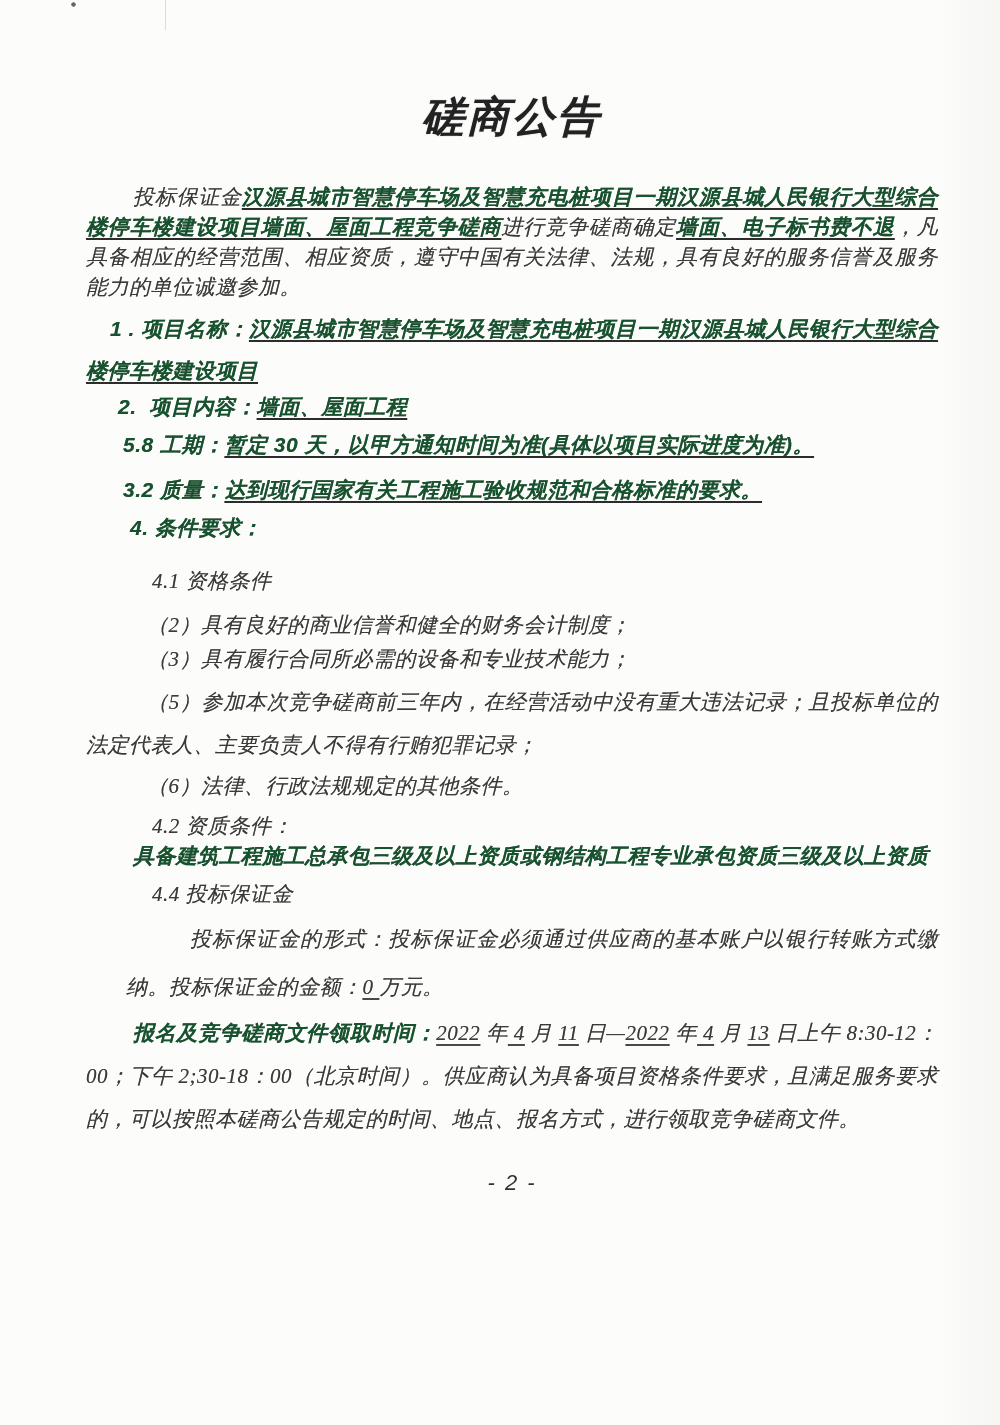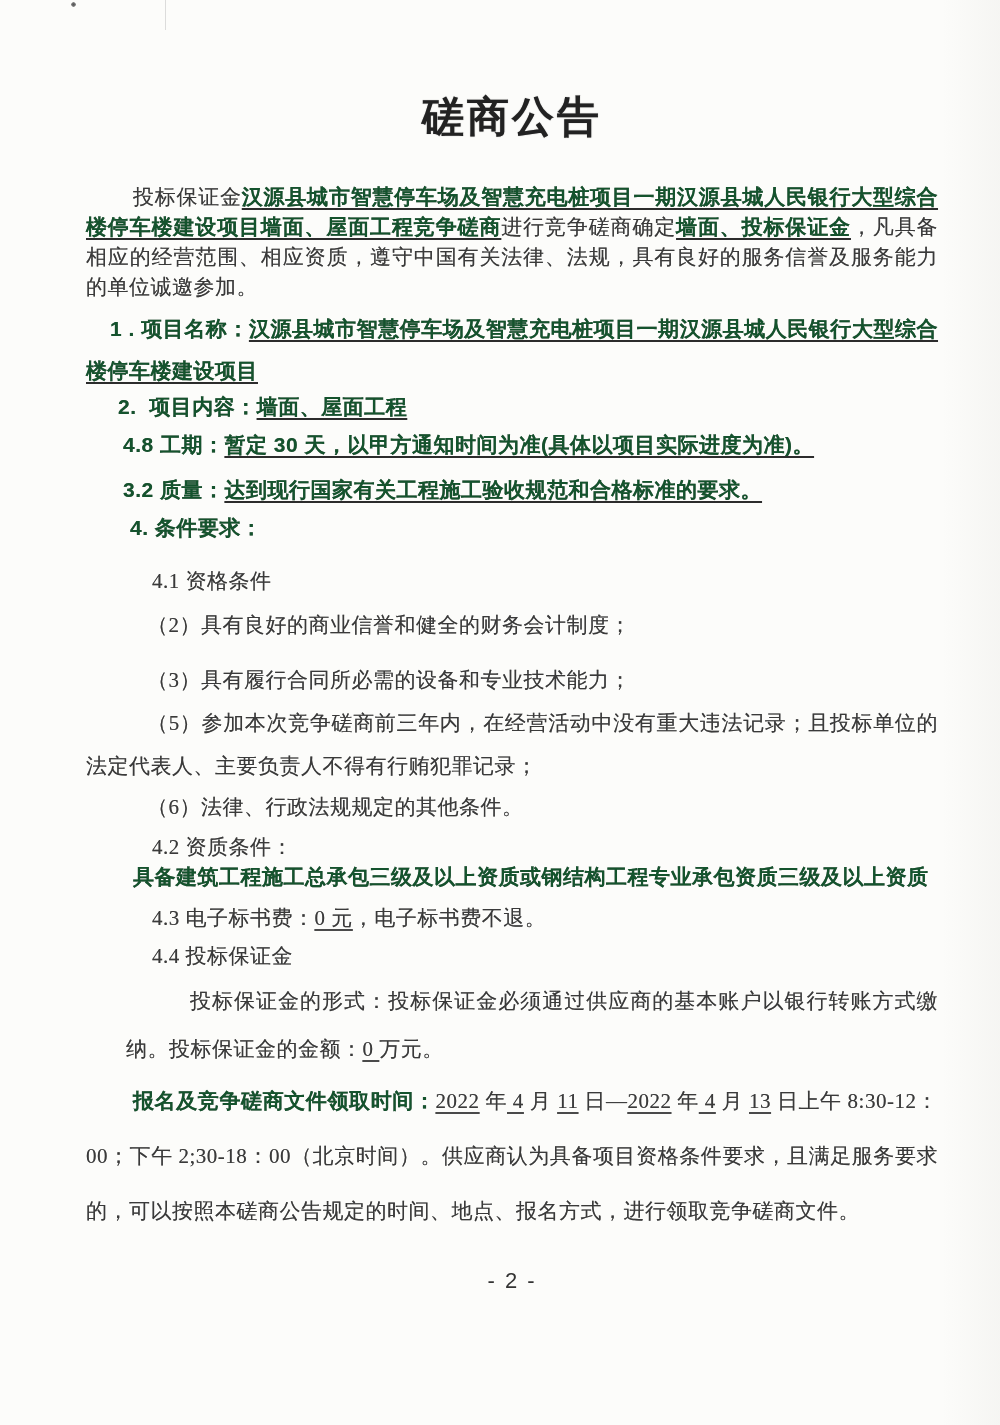--- a/index.html
+++ b/index.html
@@ -6,20 +6,21 @@
   .page{
     position:relative;
     width:1000px;height:1425px;
     margin:0 auto;
     background:#fcfcfa;
     box-sizing:border-box;
     padding:0 62px 12px 86px;
     overflow:hidden;
     font-family:"Liberation Serif","DejaVu Serif",serif;
     color:#3a3a3a;
+    font-style:italic;
   }
   
   .scan-edge{
     position:absolute;top:0;right:0;width:58px;height:100%;
     background:linear-gradient(to right, rgba(130,128,118,0), rgba(130,128,118,0.055));
     pointer-events:none;
   }
   .artifact-dot{
     position:absolute;left:71px;top:2px;width:5px;height:5px;border-radius:50%;
     background:radial-gradient(circle,#555 0%,#777 55%,rgba(120,120,120,0) 80%);
@@ -62,61 +63,60 @@
   .p1{margin-top:36px;text-indent:47px;}
   .p2{margin-top:6px;line-height:42px;text-indent:24px;}
   .p3{margin-top:0;text-indent:32px;}
   .p4{margin-top:2px;text-indent:33px;}
   .p5{margin-top:8px;text-indent:37px;}
   .p6{margin-top:15px;text-indent:37px;}
   .p7{margin-top:8px;text-indent:44px;}
   .p8{margin-top:23px;text-indent:66px;}
   .p9{margin-top:15px;text-indent:61px;}
   .p10{margin-top:14px;text-indent:61px;}
-  .p11{margin-top:25px;text-indent:61px;}
+  .p11{margin-top:4px;text-indent:61px;}
   .p12{margin-top:11px;text-indent:61px;}
   .p13{margin-top:7px;line-height:43px;text-indent:61px;}
   .p14{margin-top:4px;text-indent:61px;}
   .p15{margin-top:10px;text-indent:66px;}
   .p16{margin-top:0;text-indent:47px;}
   .p17{margin-top:11px;text-indent:66px;}
   .p18{margin-top:8px;text-indent:66px;}
   .p19{margin-top:6px;line-height:48px;text-indent:64px;margin-left:40px;}
-  .p20{margin-top:0;line-height:55px;text-indent:47px;}
+  .p20{margin-top:0;line-height:43px;text-indent:47px;}
   .pageno{
     margin-top:27px;
     font-size:22px;line-height:30px;
     text-align:center;color:#333;
     font-family:"Liberation Sans","DejaVu Sans",sans-serif;
     letter-spacing:2px;
   }
 </style>
 </head>
 <body>
 
 <div class="page">
   <div class="artifact-dot"></div>
   <div class="artifact-line"></div>
 
   <h1 class="title">磋商公告</h1>
 
-  <p class="p p1"><span>投标保证金</span><span class="b u">汉源县城市智慧停车场及智慧充电桩项目一期汉源县城人民银行大型综合楼停车楼建设项目墙面、屋面工程竞争磋商</span><span>进行竞争磋商确定</span><span class="b u">墙面、投标保证金</span><span>，凡具备相应的经营范围、相应资质，遵守中国有关法律、法规，具有良好的服务信誉及服务能力的单位诚邀参加。</span></p>
+  <p class="p p1"><span>投标保证金</span><span class="b u">汉源县城市智慧停车场及智慧充电桩项目一期汉源县城人民银行大型综合楼停车楼建设项目墙面、屋面工程竞争磋商</span><span>进行竞争磋商确定</span><span class="b u">墙面、电子标书费不退</span><span>，凡具备相应的经营范围、相应资质，遵守中国有关法律、法规，具有良好的服务信誉及服务能力的单位诚邀参加。</span></p>
   <p class="p p2"><span class="b">1 . 项目名称：</span><span class="b u">汉源县城市智慧停车场及智慧充电桩项目一期汉源县城人民银行大型综合楼停车楼建设项目</span></p>
   <p class="p p3"><span class="b">2.  项目内容：</span><span class="b u">墙面、屋面工程</span></p>
-  <p class="p p5"><span class="b">4.8 工期：</span><span class="b u">暂定 30 天，以甲方通知时间为准(具体以项目实际进度为准)。</span></p>
+  <p class="p p5"><span class="b">5.8 工期：</span><span class="b u">暂定 30 天，以甲方通知时间为准(具体以项目实际进度为准)。</span></p>
   <p class="p p6"><span class="b">3.2 质量：</span><span class="b u">达到现行国家有关工程施工验收规范和合格标准的要求。</span></p>
   <p class="p p7"><span class="b">4. 条件要求：</span></p>
   <p class="p p8"><span>4.1 资格条件</span></p>
   <p class="p p10"><span>（2）具有良好的商业信誉和健全的财务会计制度；</span></p>
   <p class="p p11"><span>（3）具有履行合同所必需的设备和专业技术能力；</span></p>
   <p class="p p13"><span>（5）参加本次竞争磋商前三年内，在经营活动中没有重大违法记录；且投标单位的法定代表人、主要负责人不得有行贿犯罪记录；</span></p>
   <p class="p p14"><span>（6）法律、行政法规规定的其他条件。</span></p>
   <p class="p p15"><span>4.2 资质条件：</span></p>
   <p class="p p16"><span class="b">具备建筑工程施工总承包三级及以上资质或钢结构工程专业承包资质三级及以上资质</span></p>
-  <p class="p p17"><span>4.3 电子标书费：</span><span class="u">0 元</span><span>，电子标书费不退。</span></p>
   <p class="p p18"><span>4.4 投标保证金</span></p>
   <p class="p p19"><span>投标保证金的形式：投标保证金必须通过供应商的基本账户以银行转账方式缴纳。投标保证金的金额：</span><span class="u">0 </span><span>万元。</span></p>
   <p class="p p20"><span class="b">报名及竞争磋商文件领取时间：</span><span class="u">2022</span><span> 年</span><span class="u"> 4</span><span> 月 </span><span class="u">11</span><span> 日—</span><span class="u">2022</span><span> 年</span><span class="u"> 4</span><span> 月 </span><span class="u">13</span><span> 日上午 8:30-12：00；下午 2;30-18：00（北京时间）。供应商认为具备项目资格条件要求，且满足服务要求的，可以按照本磋商公告规定的时间、地点、报名方式，进行领取竞争磋商文件。</span></p>
 
   <div class="pageno">- 2 -</div>
 
   <div class="scan-edge"></div>
 </div>
 
 </body></html>

